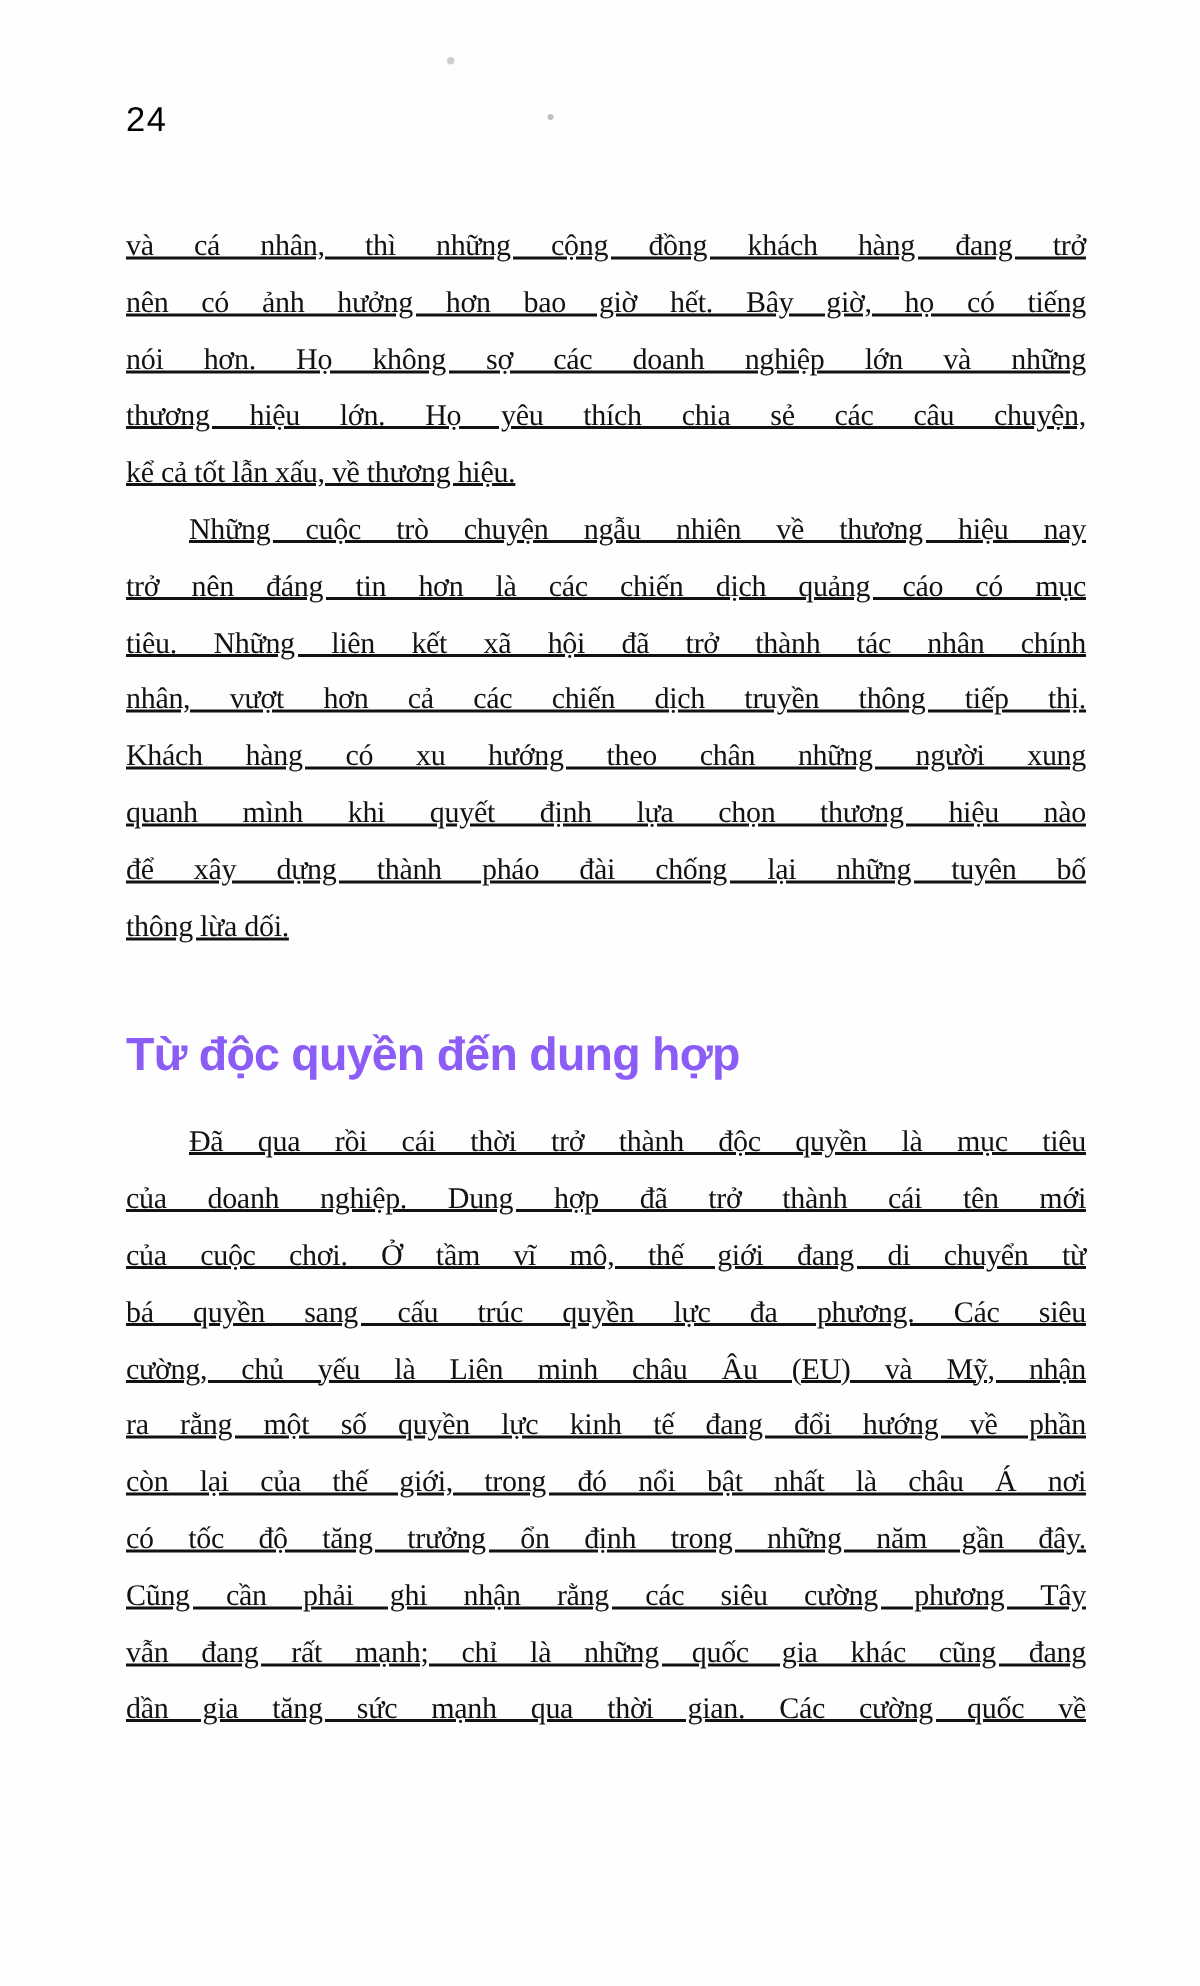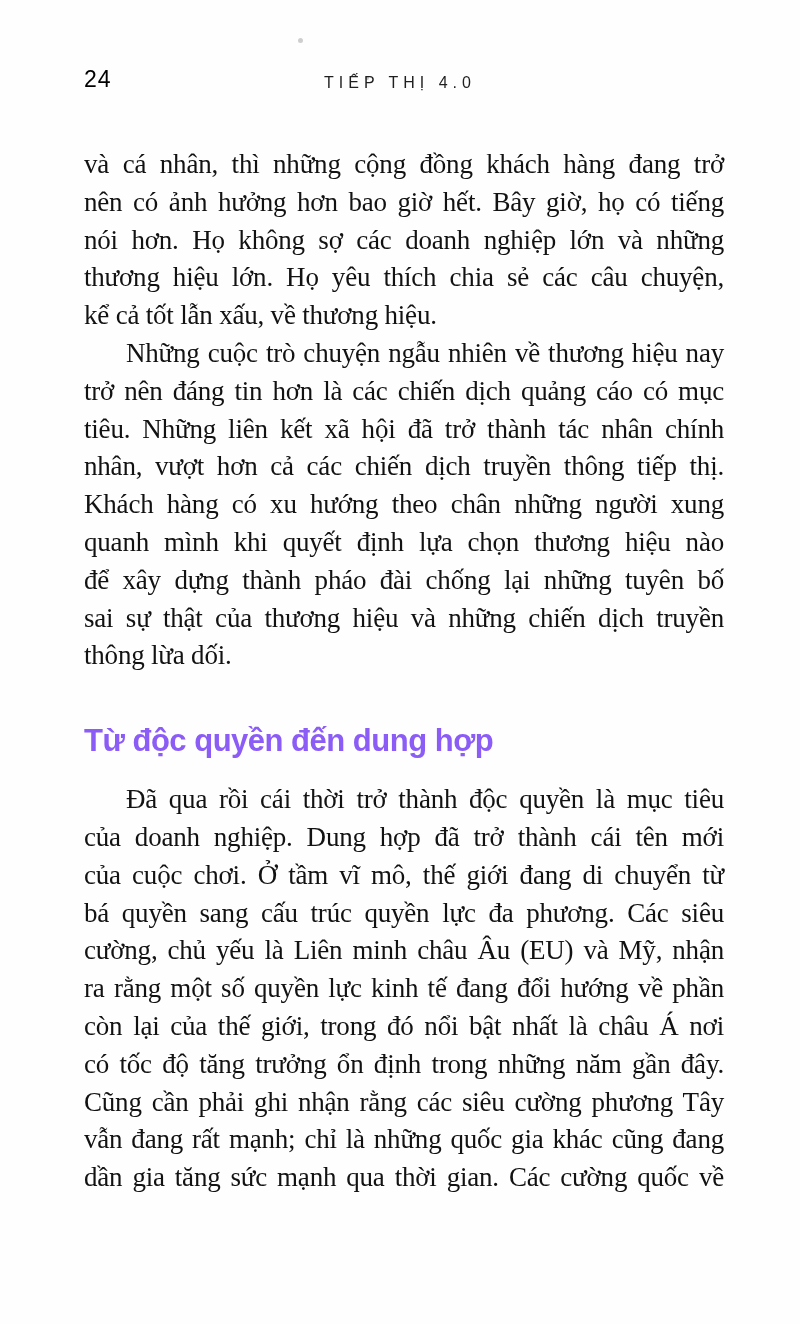--- a/index.html
+++ b/index.html
@@ -26,25 +26,26 @@
     font-family:"Liberation Sans","DejaVu Sans",sans-serif;
     font-size:16px; color:#1f1f1f; letter-spacing:5px;
   }
   
   .text-block {
     position:absolute; left:84px; top:146px; width:640px;
     color:#121212;
   }
   .para { margin:0; }
   .line {
-    font-size:27px; line-height:37.8px;
+    font-size:20px; line-height:37.8px;
     letter-spacing:-0.2px;
     text-align:justify; text-align-last:justify;
     white-space:nowrap;
     overflow:visible;
+    text-decoration:underline;
   }
   .line.last { text-align-last:left; }
   .line.indent { padding-left:42px; }
   .section-heading {
     margin:46px 0 20px 0;
     font-family:"Liberation Sans","DejaVu Sans",sans-serif;
     font-weight:bold;
     font-size:31px; line-height:40px;
     letter-spacing:-0.5px;
     color:#8b5cf6;
@@ -56,41 +57,39 @@
 </style>
 </head>
 <body>
 
 <div class="scan-page">
 
   <div class="speck speck-1"></div>
   <div class="speck speck-2"></div>
 
   <div class="page-number">24</div>
-  <div class="running-head">TIẾP THỊ 4.0</div>
 
   <div class="text-block">
 
     <div class="para">
       <div class="line">và cá nhân, thì những cộng đồng khách hàng đang trở</div>
       <div class="line">nên có ảnh hưởng hơn bao giờ hết. Bây giờ, họ có tiếng</div>
       <div class="line">nói hơn. Họ không sợ các doanh nghiệp lớn và những</div>
       <div class="line">thương hiệu lớn. Họ yêu thích chia sẻ các câu chuyện,</div>
       <div class="line last">kể cả tốt lẫn xấu, về thương hiệu.</div>
     </div>
 
     <div class="para">
       <div class="line indent">Những cuộc trò chuyện ngẫu nhiên về thương hiệu nay</div>
       <div class="line">trở nên đáng tin hơn là các chiến dịch quảng cáo có mục</div>
       <div class="line">tiêu. Những liên kết xã hội đã trở thành tác nhân chính</div>
       <div class="line">nhân, vượt hơn cả các chiến dịch truyền thông tiếp thị.</div>
       <div class="line">Khách hàng có xu hướng theo chân những người xung</div>
       <div class="line">quanh mình khi quyết định lựa chọn thương hiệu nào</div>
       <div class="line">để xây dựng thành pháo đài chống lại những tuyên bố</div>
-      <div class="line">sai sự thật của thương hiệu và những chiến dịch truyền</div>
       <div class="line last">thông lừa dối.</div>
     </div>
 
     <h2 class="section-heading">Từ độc quyền đến dung hợp</h2>
 
     <div class="para">
       <div class="line indent">Đã qua rồi cái thời trở thành độc quyền là mục tiêu</div>
       <div class="line">của doanh nghiệp. Dung hợp đã trở thành cái tên mới</div>
       <div class="line">của cuộc chơi. Ở tầm vĩ mô, thế giới đang di chuyển từ</div>
       <div class="line">bá quyền sang cấu trúc quyền lực đa phương. Các siêu</div>

